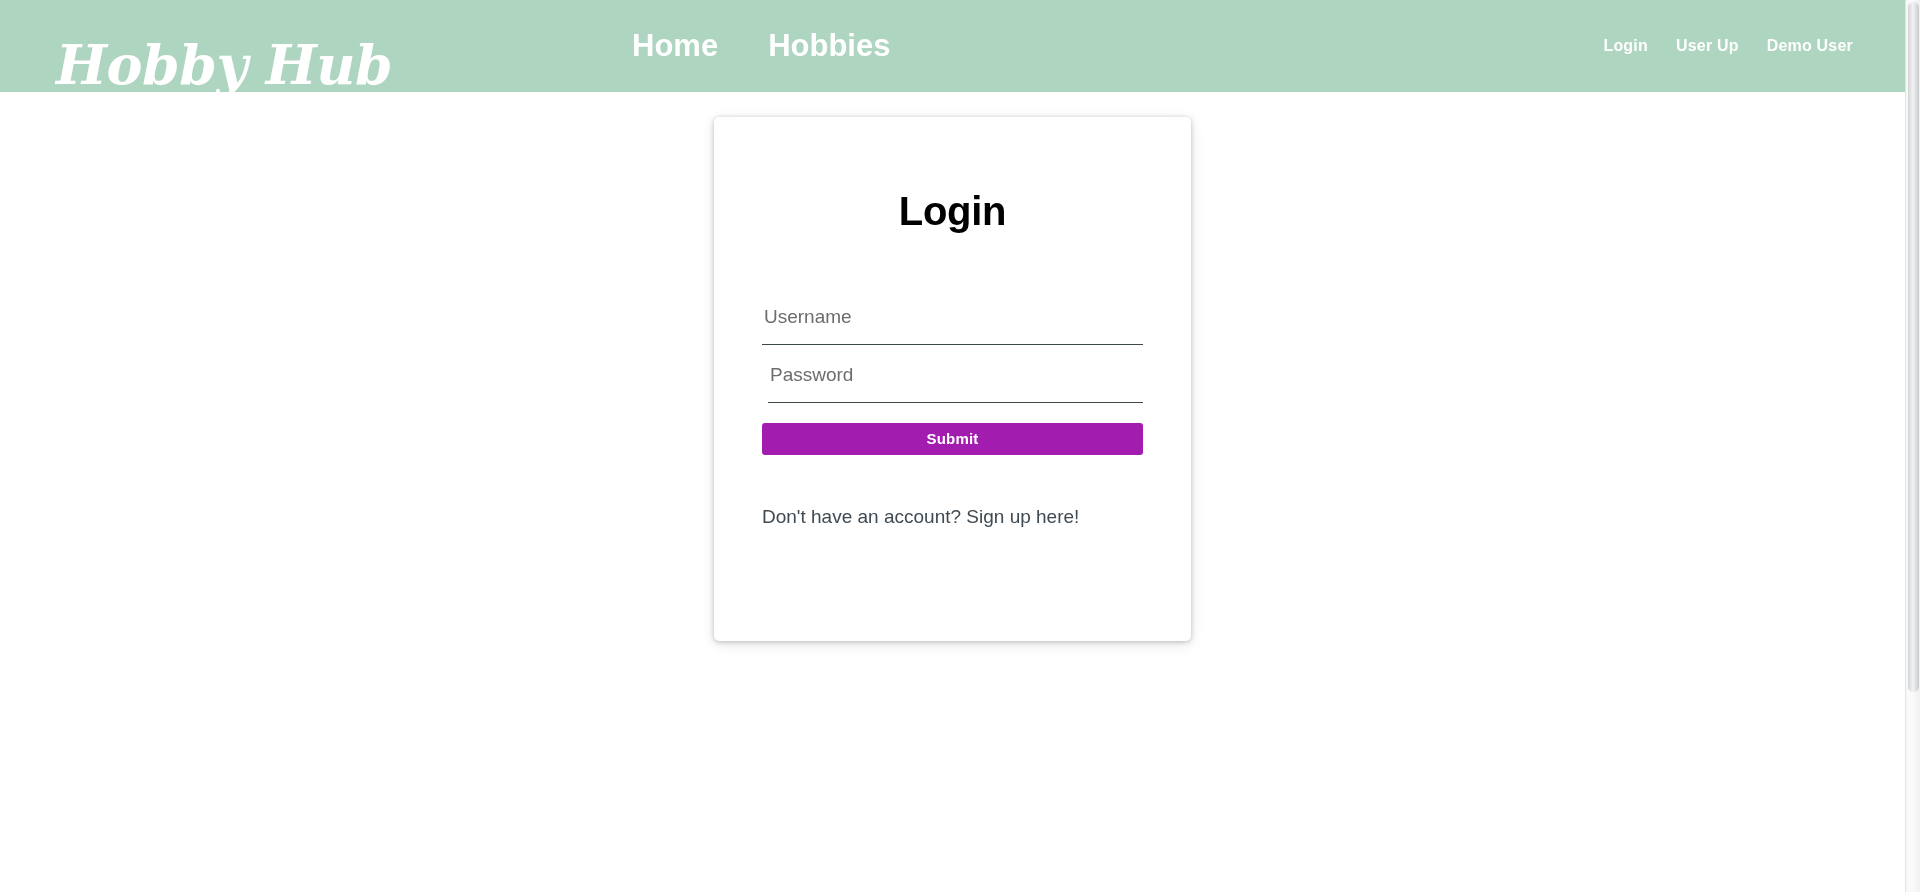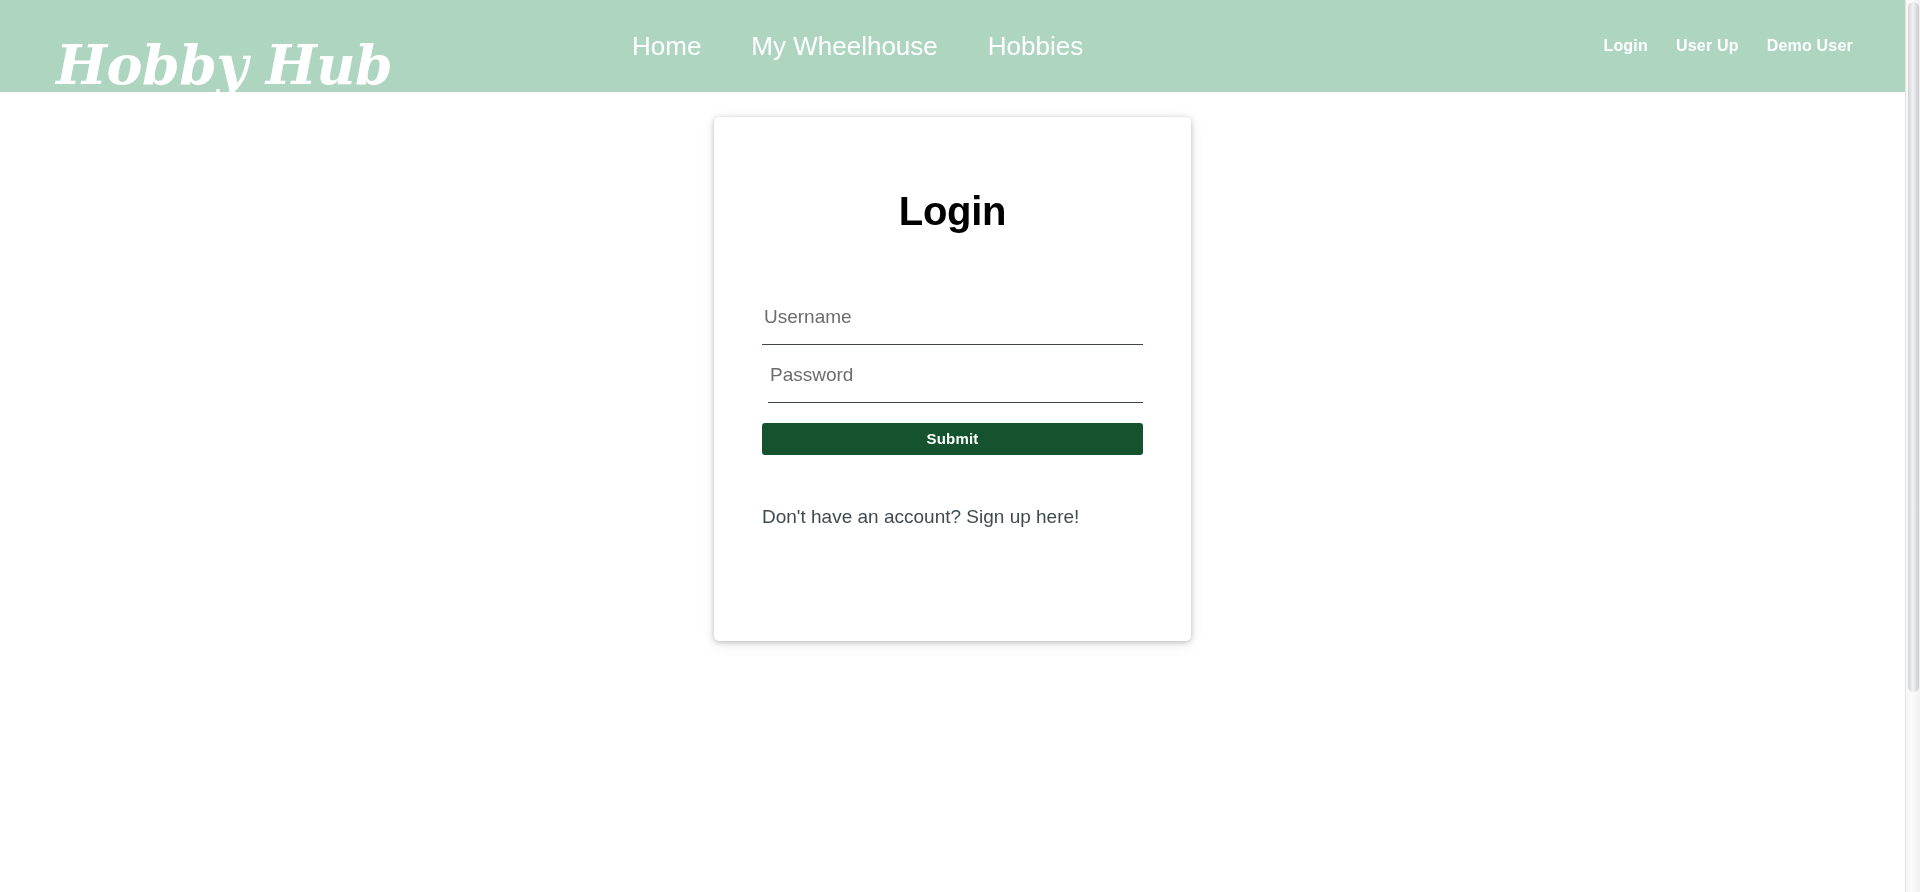--- a/index.html
+++ b/index.html
@@ -52,22 +52,22 @@
     position: absolute;
     left: 632px;
     top: 50%;
     transform: translateY(-50%);
     display: flex;
     align-items: center;
     gap: 50px;
   }
   .nav-main a {
     font-family: "Liberation Sans", sans-serif;
-    font-weight: 400;
-    font-size: 26px;
+    font-weight: 700;
+    font-size: 31px;
     color: #ffffff;
     text-decoration: none;
     white-space: nowrap;
     line-height: 1.1;
   }
 
   .nav-auth {
     position: absolute;
     right: 52px;
     top: 50%;
@@ -145,21 +145,21 @@
     opacity: 1;
   }
 
   .field--password { margin-bottom: 0; margin-left: 6px; }
 
   .submit-button {
     display: block;
     width: 100%;
     margin-top: 20px;
     height: 32px;
-    background: #14532d;
+    background: #a21caf;
     color: #ffffff;
     border: none;
     border-radius: 3px;
     font-family: "Liberation Sans", sans-serif;
     font-weight: 700;
     font-size: 15px;
     letter-spacing: 0.2px;
     cursor: pointer;
     line-height: 32px;
     padding: 0;
@@ -201,21 +201,20 @@
 <body>
 
 <div class="page">
 
   <div class="navbar">
 
     <a class="brand" href="#">Hobby Hub</a>
 
     <nav class="nav-main">
       <a href="#">Home</a>
-      <a href="#">My Wheelhouse</a>
       <a href="#">Hobbies</a>
     </nav>
 
     <nav class="nav-auth">
       <a href="#">Login</a>
       <a href="#">User Up</a>
       <a href="#">Demo User</a>
     </nav>
 
   </div>

